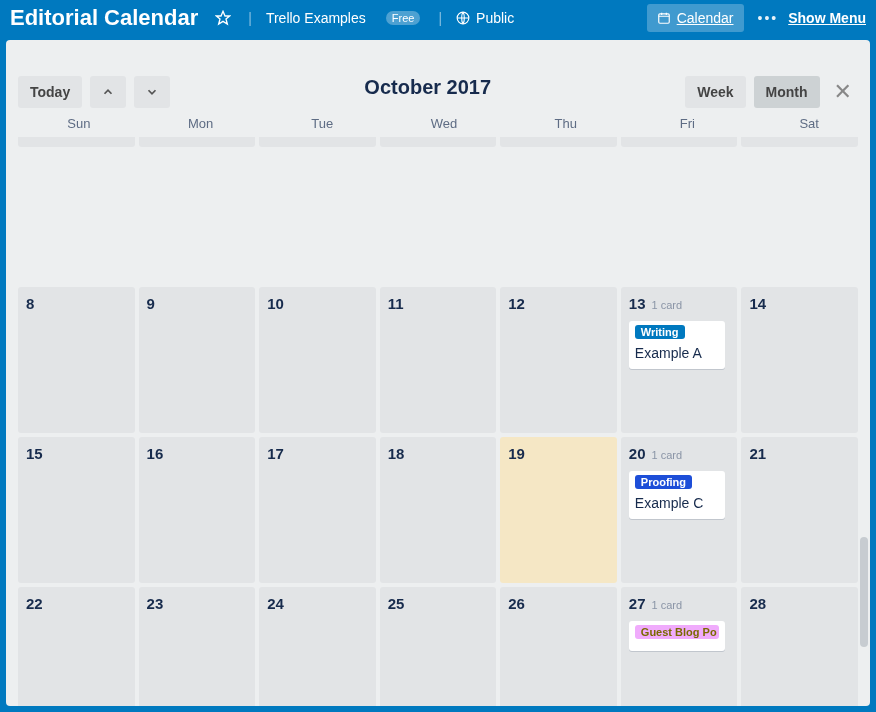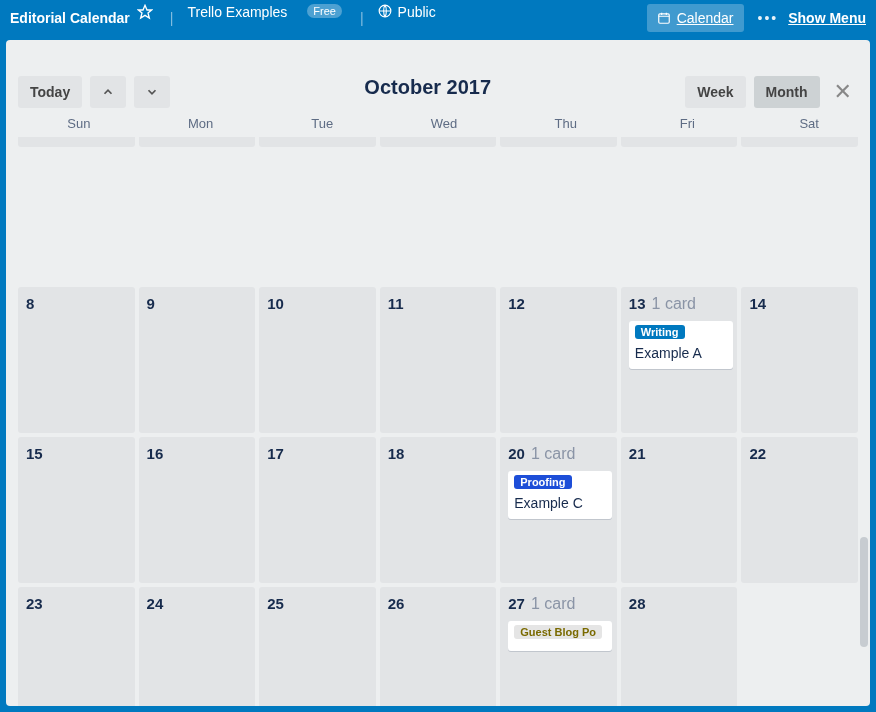--- a/index.html
+++ b/index.html
@@ -4,23 +4,23 @@
 <style>
   * { box-sizing: border-box; margin: 0; padding: 0; }
   html, body { width: 876px; height: 712px; font-family: -apple-system, "Helvetica Neue", Arial, sans-serif; }
   body { background: #0079bf; overflow: hidden; }
 
   
   .board-header {
     display: flex; align-items: center; height: 36px;
     padding: 0 10px; color: #fff; font-size: 14px;
   }
-  .board-title { font-size: 14px; font-weight: 700; margin-right: 0; }
+  .board-title { font-size: 22px; font-weight: 700; margin-right: 10px; }
   .hdr-btn {
-    display: inline-flex; align-items: flex-start; justify-content: center;
+    display: inline-flex; align-items: center; justify-content: center;
     height: 28px; padding: 0 8px; border-radius: 3px; color:#fff;
     margin-right: 4px;
   }
   .hdr-btn.iconbtn { width: 30px; padding:0; }
   .hdr-sep { color: rgba(255,255,255,0.5); margin: 0 6px; }
   .free-pill {
     background: rgba(255,255,255,0.3); font-size: 11px;
     padding: 1px 6px; border-radius: 9px; margin-left: 20px;
   }
   .hdr-spacer { flex: 1; }
@@ -73,25 +73,25 @@
     position: relative;
   }
   .sliver-row { grid-column: 1 / -1; display:grid; grid-template-columns: repeat(7,1fr); gap:4px; height:10px;}
   .sliver-row div { background:#e2e4e6; border-radius: 0 0 3px 3px;}
   .cell {
     background: #e2e4e6; border-radius: 3px; padding: 8px 8px;
     position: relative; overflow: hidden;
   }
   .cell.today { background: #f5e7c5; }
   .cell .daynum { font-size: 15px; font-weight: 700; color: #172b4d; display:inline; }
-  .cell .count { font-size: 16px; color: #8a94a6; margin-left: 6px; font-weight:400;}
+  .cell .count { font-size: 11px; color: #8a94a6; margin-left: 6px; font-weight:400;}
   .card {
     background: #fff; border-radius: 3px; box-shadow: 0 1px 0 rgba(9,30,66,.15);
     margin-top: 8px; padding: 4px 6px 6px 6px; font-size: 14px; color:#172b4d;
-    width: 104px;
+    width: 96px;
   }
   .label {
     display: inline-block; font-size: 11px; font-weight: 600; color: #fff;
     padding: 1px 6px; border-radius: 3px; margin-bottom: 3px;
     max-width: 100%; overflow:hidden; white-space:nowrap;
   }
   .card-title { line-height: 1.25; }
 
   
   .scrollbar-track { position:absolute; right:0; top:0; bottom:0; width:12px; background:transparent;}
@@ -207,20 +207,23 @@
         </div>
         <div class="cell">
           <div><span class="daynum">16</span></div>
         </div>
         <div class="cell">
           <div><span class="daynum">17</span></div>
         </div>
         <div class="cell">
           <div><span class="daynum">18</span></div>
         </div>
+        <div class="cell today">
+          <div><span class="daynum">19</span></div>
+        </div>
         <div class="cell">
           <div><span class="daynum">20</span><span class="count">1 card</span></div>
           <div class="card"><span class="label" style="background: #1d4ed8;">Proofing</span><div class="card-title">Example C</div></div>
         </div>
         <div class="cell">
           <div><span class="daynum">21</span></div>
         </div>
         <div class="cell">
           <div><span class="daynum">22</span></div>
         </div>
@@ -231,21 +234,21 @@
           <div><span class="daynum">24</span></div>
         </div>
         <div class="cell">
           <div><span class="daynum">25</span></div>
         </div>
         <div class="cell">
           <div><span class="daynum">26</span></div>
         </div>
         <div class="cell">
           <div><span class="daynum">27</span><span class="count">1 card</span></div>
-          <div class="card"><span class="label" style="background: #e5e5e5; color: rgb(122, 106, 0);">Guest Blog Po</span></div>
+          <div class="card"><span class="label" style="background: #f0abfc; color: rgb(122, 106, 0);">Guest Blog Po</span></div>
         </div>
         <div class="cell">
           <div><span class="daynum">28</span></div>
         </div>
       </div>
     <div class="scrollbar-track">
       <div class="scrollbar-thumb"></div>
     </div>
   </div>
 </div>

